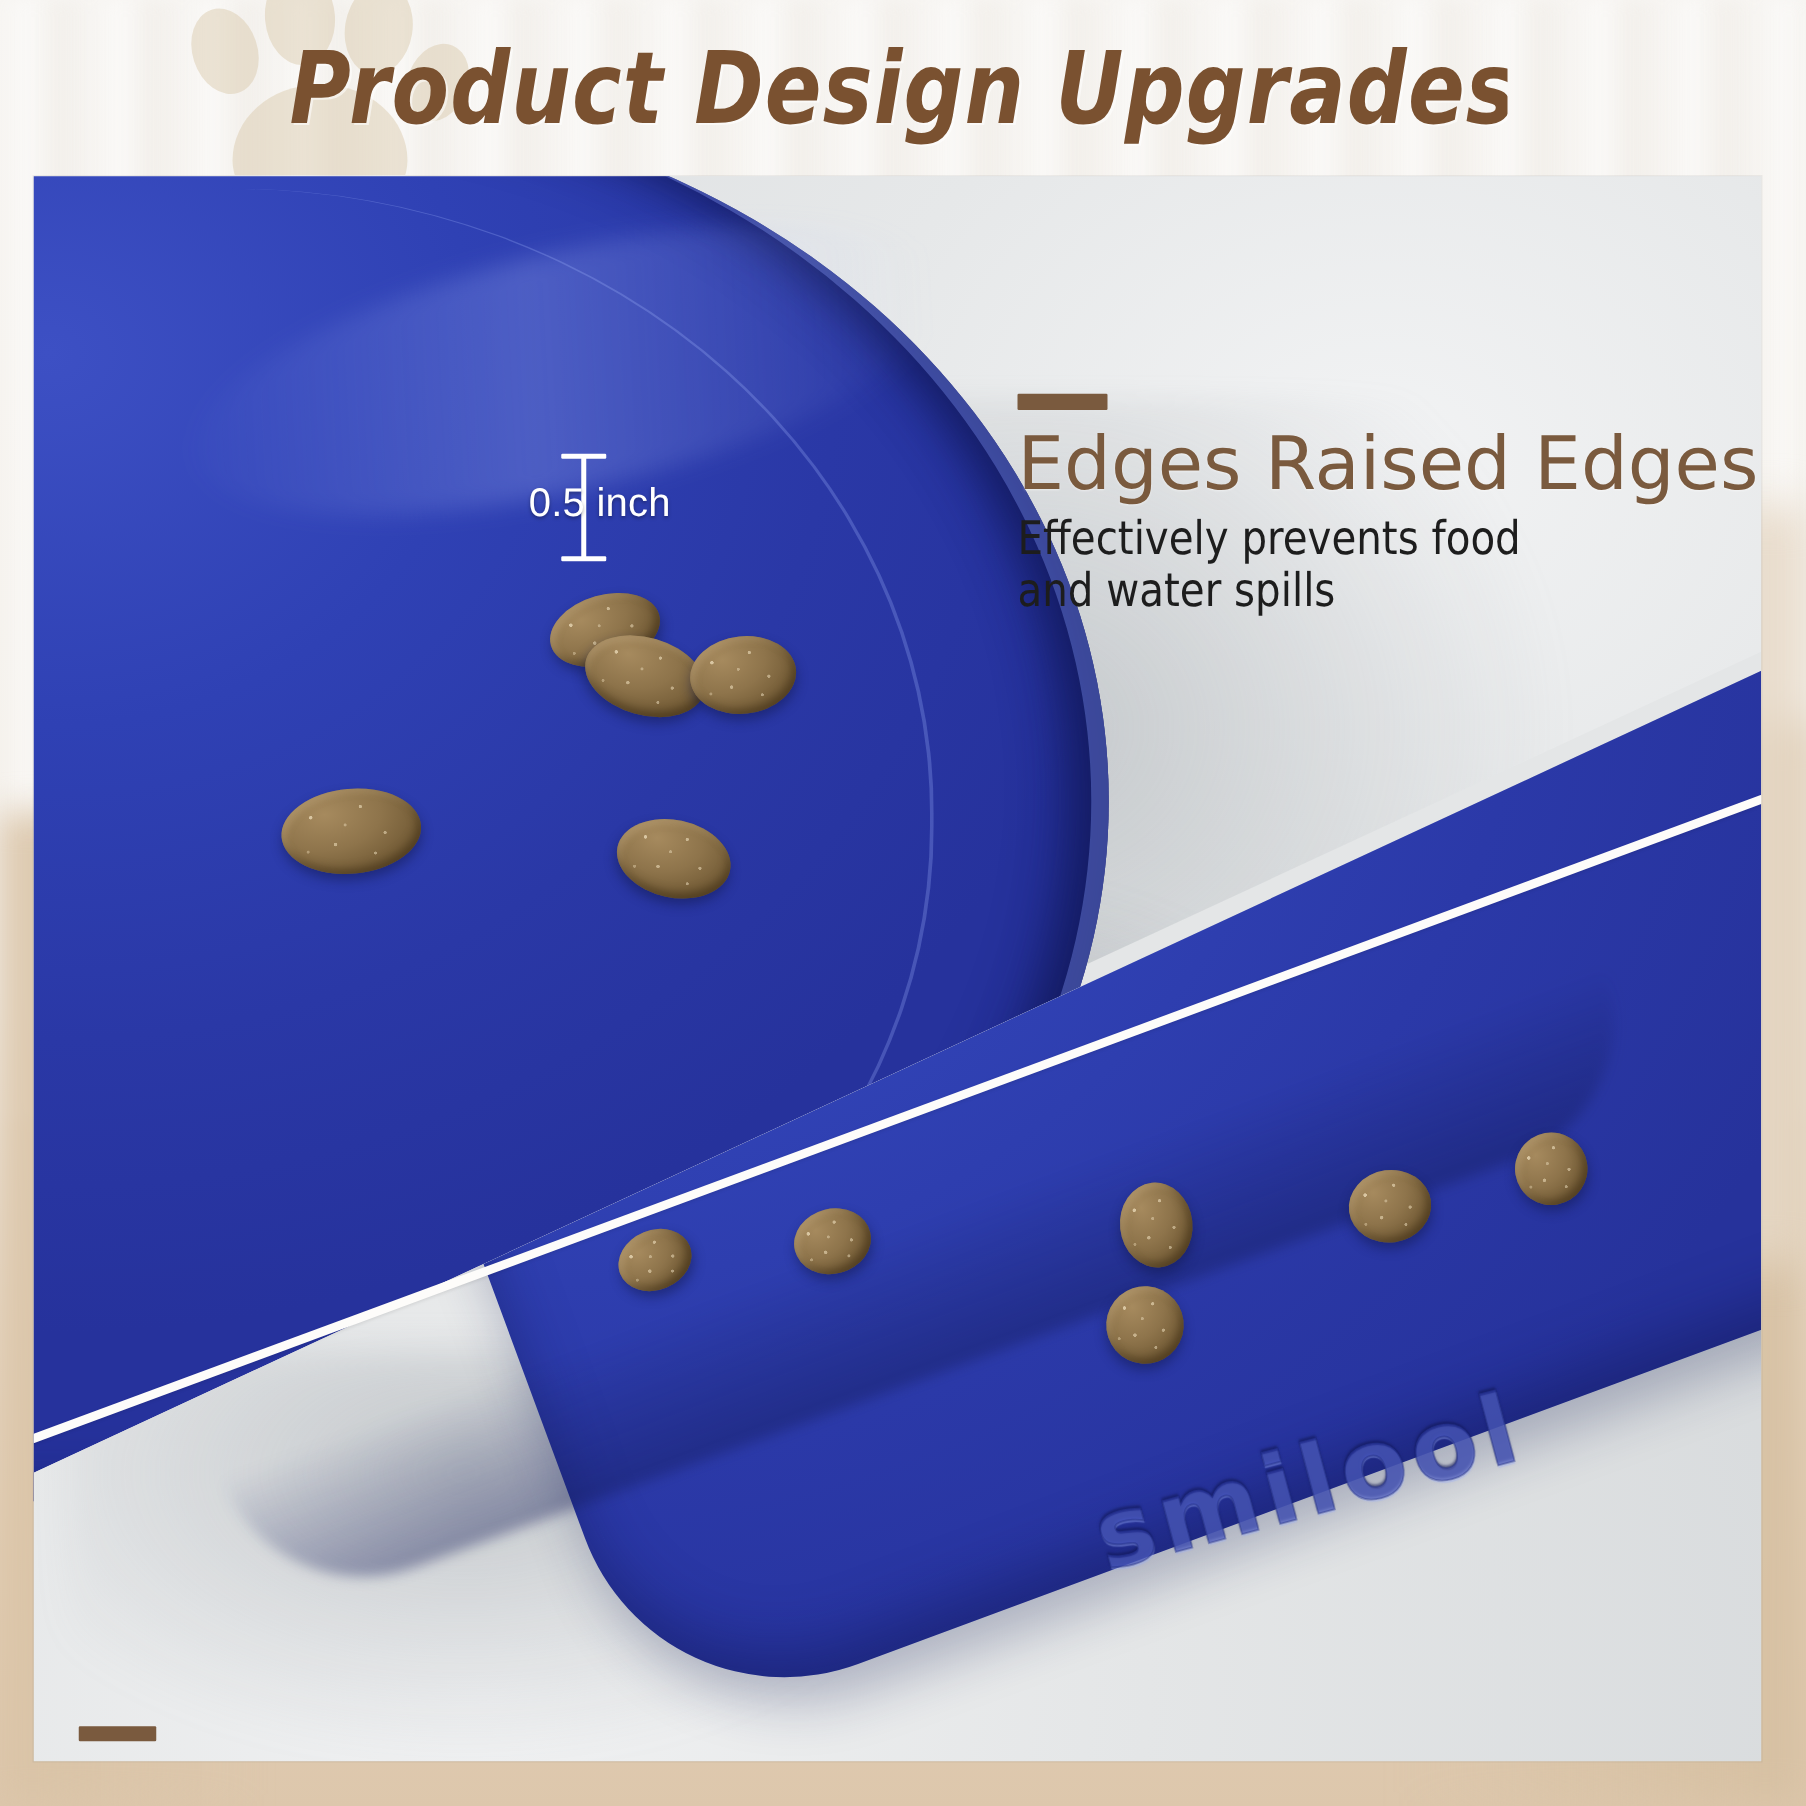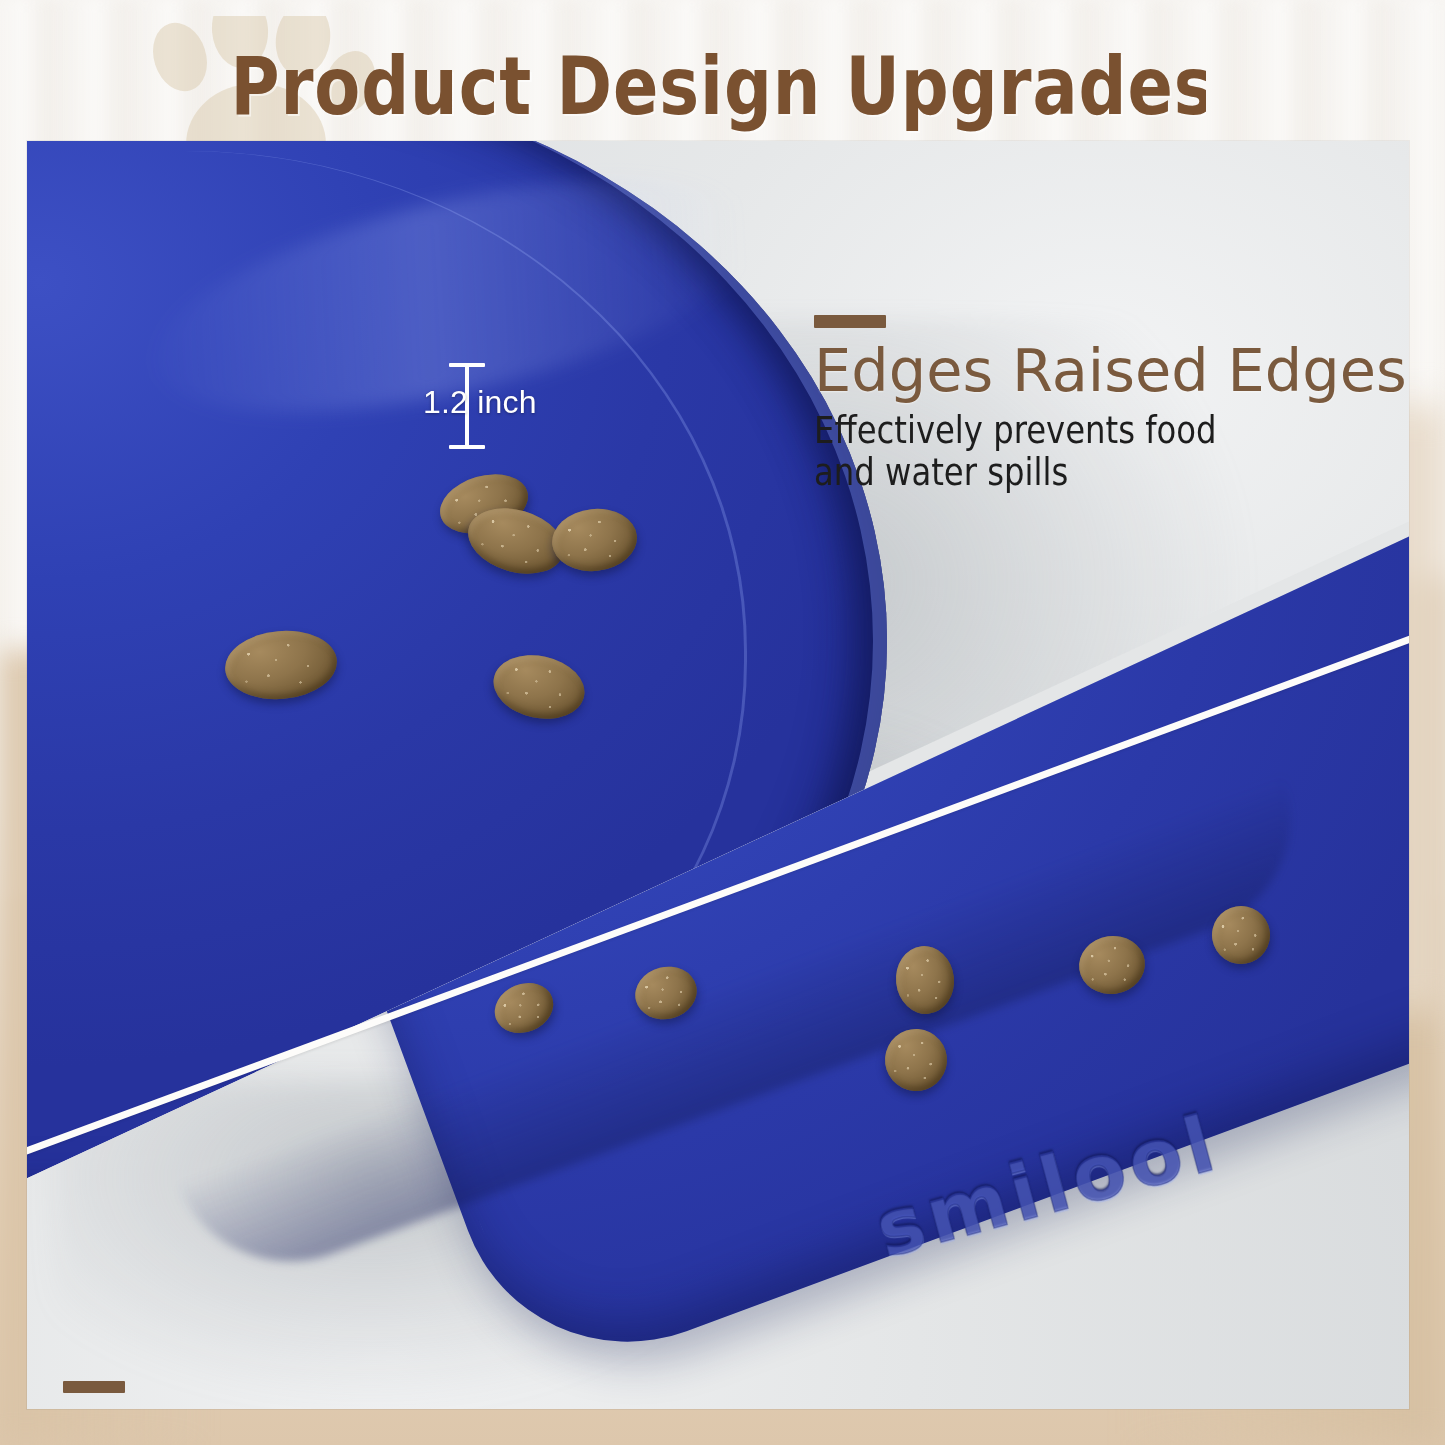--- a/index.html
+++ b/index.html
@@ -23,21 +23,21 @@
       rgba(255,255,255,.0) 74px);
     filter:blur(6px);opacity:.85;}
   .backdrop .warmL{position:absolute;left:0;bottom:0;width:14%;height:55%;
     background:linear-gradient(to right,#d9c3a6,rgba(217,195,166,0));filter:blur(14px);}
   .backdrop .warmR{position:absolute;right:0;bottom:0;width:22%;height:60%;
     background:linear-gradient(to left,#d6c0a2,rgba(214,192,162,0));filter:blur(16px);}
   .backdrop .warmRT{position:absolute;right:0;top:28%;width:16%;height:42%;
     background:linear-gradient(to left,#e6d8c6,rgba(230,216,198,0));filter:blur(18px);}
 
   
-  .header{position:absolute;left:0;top:16px;width:1206px;height:140px;overflow:hidden;}
+  .header{position:absolute;left:0;top:0;width:1206px;height:140px;overflow:hidden;font-style:italic;}
   .paw{position:absolute;left:150px;top:-28px;width:215px;height:190px;opacity:.45;}
   .paw i{position:absolute;background:#d9c8a9;border-radius:50%;display:block;}
   .paw .t1{left:4px;  top:34px; width:52px;height:70px;transform:rotate(-18deg);}
   .paw .t2{left:62px; top:4px;  width:56px;height:76px;transform:rotate(-5deg);}
   .paw .t3{left:126px;top:14px; width:54px;height:74px;transform:rotate(9deg);}
   .paw .t4{left:176px;top:62px; width:48px;height:64px;transform:rotate(22deg);}
   .paw .pad{left:36px;top:96px;width:140px;height:108px;border-radius:48% 48% 44% 44%/56% 56% 44% 44%;}
 
   .title{position:absolute;left:0;top:0;width:1445px;height:140px;
     display:flex;align-items:center;justify-content:center;
@@ -213,21 +213,21 @@
     <div class="kib" style="left:412px;top:335px;width:90px;height:56px;transform:rotate(-16deg);"></div>
     <div class="kib" style="left:440px;top:369px;width:98px;height:62px;transform:rotate(16deg);"></div>
     <div class="kib" style="left:525px;top:368px;width:85px;height:62px;transform:rotate(-6deg);"></div>
     <div class="kib" style="left:198px;top:490px;width:112px;height:68px;transform:rotate(-5deg);"></div>
     <div class="kib" style="left:466px;top:515px;width:92px;height:62px;transform:rotate(12deg);"></div>
 
     <div class="dim">
       <div class="bar barT"></div>
       <div class="stem"></div>
       <div class="bar barB"></div>
-      <div class="lbl">1.2 inch</div>
+      <div class="lbl">0.5 inch</div>
     </div>
 
     <div class="panelBot">
       <div class="botShade"></div>
     </div>
 
     <div class="matBotWrap">
       <div class="matBot"></div>
       <div class="matBotRim"></div>
       <div class="matBotRim2"></div>

